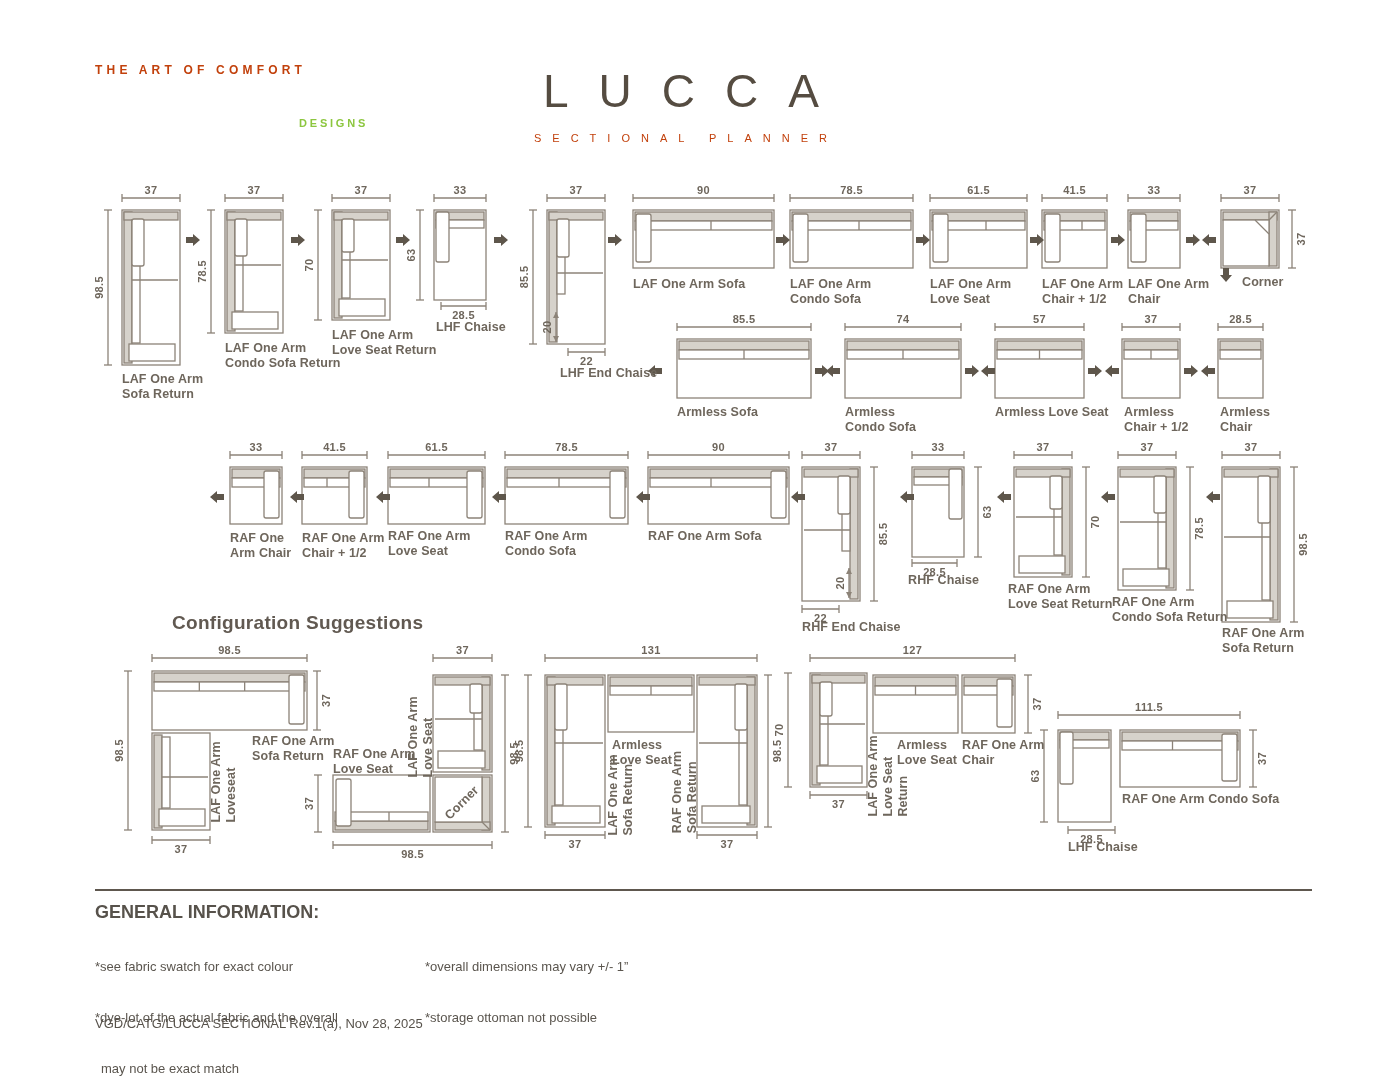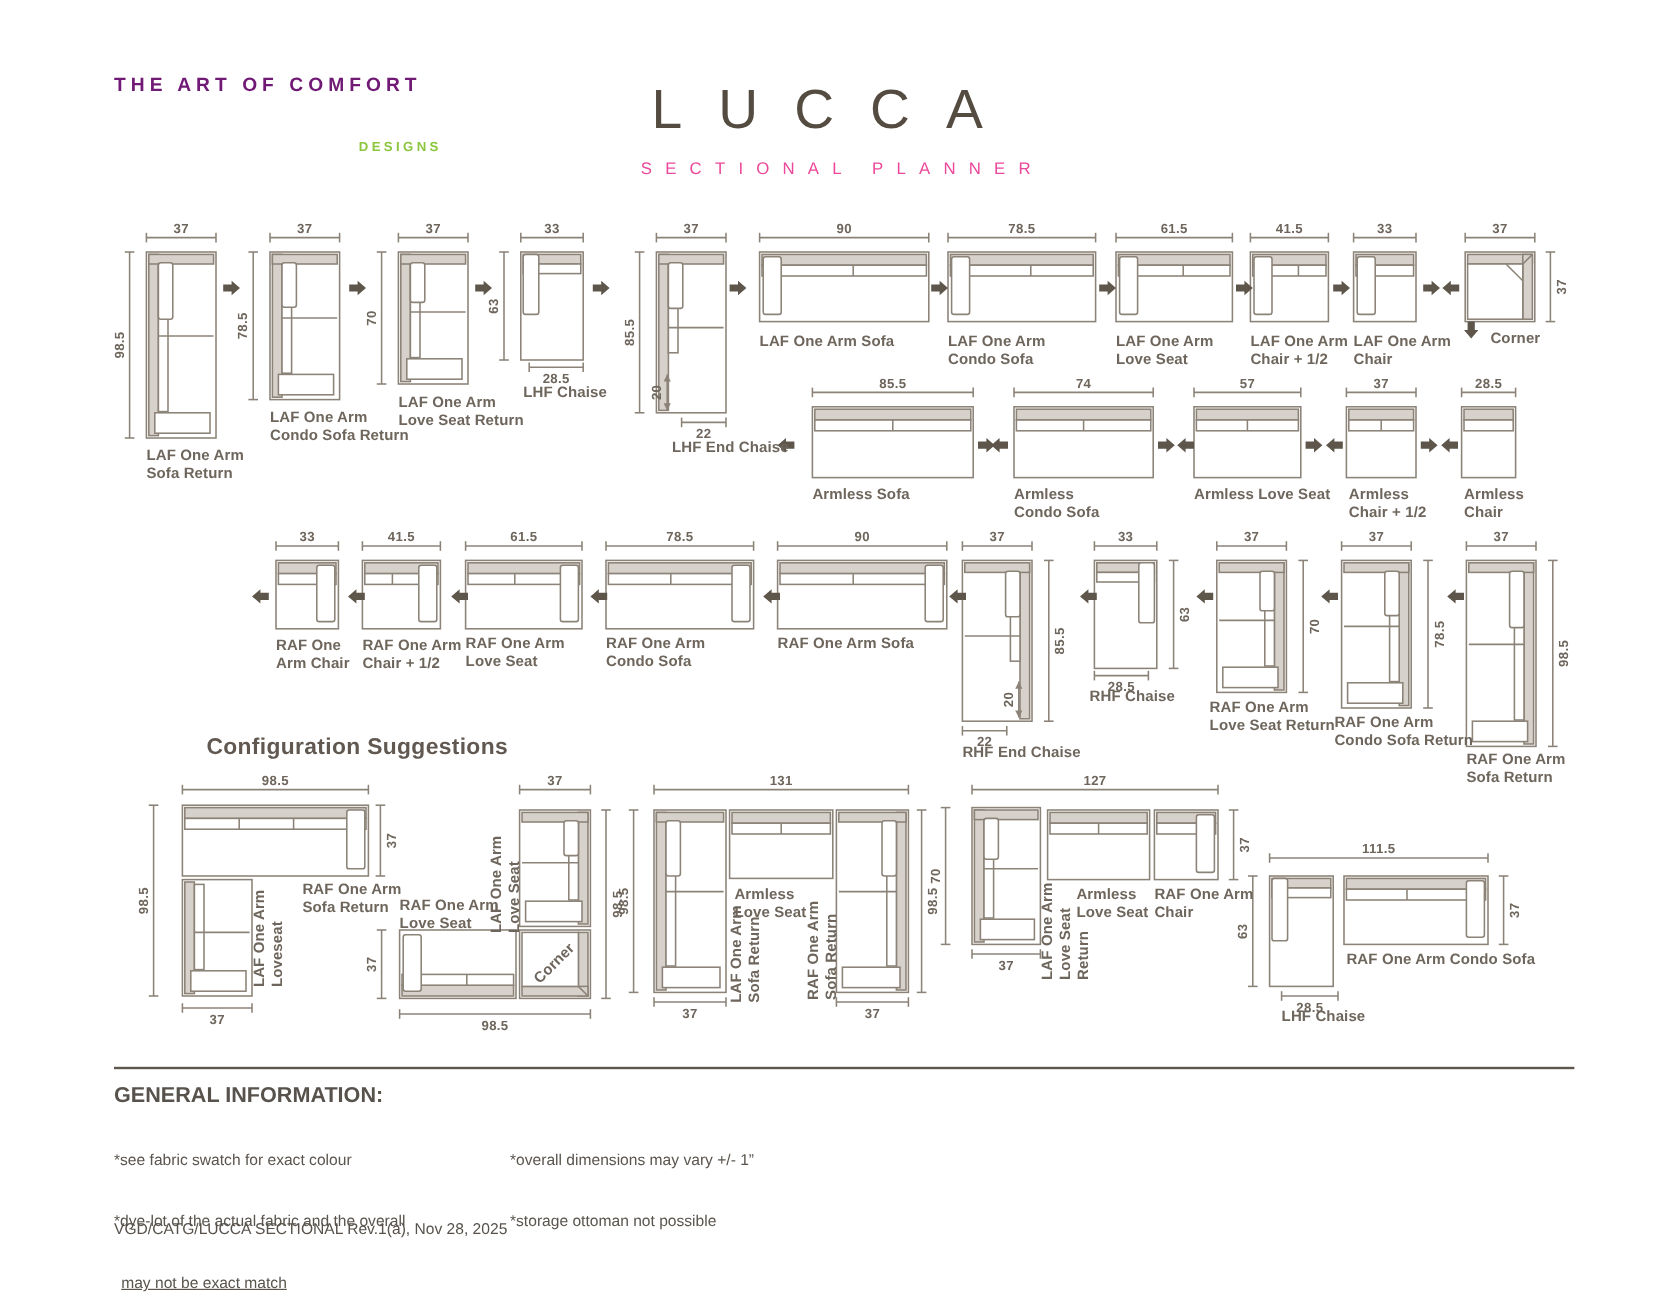--- a/index.html
+++ b/index.html
@@ -1,43 +1,43 @@
 <!DOCTYPE html>
 <html><head>
 <meta charset="utf-8">
 <style>
   html,body{margin:0;padding:0;background:#fff;}
   .page{position:relative;width:1400px;height:1080px;background:#fff;overflow:hidden;
         font-family:"Liberation Sans",sans-serif;}
   .abs{position:absolute;}
   
-  .logo-tagline{left:95px;top:63px;font-size:16px;letter-spacing:4.2px;color:#701a75;font-weight:bold;}
+  .logo-tagline{left:95px;top:63px;font-size:12px;letter-spacing:4.2px;color:#c2410c;font-weight:bold;}
   .logo-main{left:93px;top:72px;font-size:43px;letter-spacing:-1px;font-weight:normal;}
   .logo-van{color:#2F9CBA;}
   .logo-gogh{color:#8CC63F;}
   .logo-designs{left:299px;top:117px;font-size:11px;letter-spacing:2.8px;color:#8CC63F;font-weight:bold;}
   
   .title-wrap{left:528px;top:64px;width:360px;text-align:left;}
   .main-title{font-size:46px;letter-spacing:30px;color:#554C41;margin-left:15px;}
-  .subtitle{font-size:14px;letter-spacing:11px;color:#ec4899;margin-top:14px;margin-left:6px;}
+  .subtitle{font-size:11px;letter-spacing:11px;color:#c2410c;margin-top:14px;margin-left:6px;}
   
   #svg-layer{left:0;top:0;width:1400px;height:957px;}
   #label-layer{left:0;top:0;width:1400px;height:1080px;pointer-events:none;}
   .lbl{position:absolute;font-weight:bold;font-size:12.5px;line-height:1.18;color:#6E665C;
        white-space:pre;letter-spacing:.1px;}
   .dimtxt{font-family:"Liberation Sans",sans-serif;font-size:11px;font-weight:bold;
           fill:#6E665C;letter-spacing:.3px;}
   .config-title{left:172px;top:612px;font-size:19px;font-weight:bold;color:#615951;letter-spacing:.3px;}
   
   .separator{left:95px;top:889px;width:1217px;height:1.5px;background:#5E574E;}
   .gi-heading{left:95px;top:902px;font-size:18px;font-weight:bold;color:#57524B;}
   .gi-col{font-size:13px;color:#5A554E;line-height:17px;white-space:pre;}
   .gi-col1{left:95px;top:924px;}
   .gi-col2{left:425px;top:924px;}
-  .gi-indent{padding-left:6px;text-decoration:underline;}
+  .gi-indent{padding-left:6px;}
   .footer{left:95px;top:1016px;font-size:13px;color:#57524B;}
 </style>
 </head>
 <body>
 
 <div class="page">
 
   <div class="abs logo-tagline">THE ART OF COMFORT</div>
   <div class="abs logo-designs">DESIGNS</div>
 

